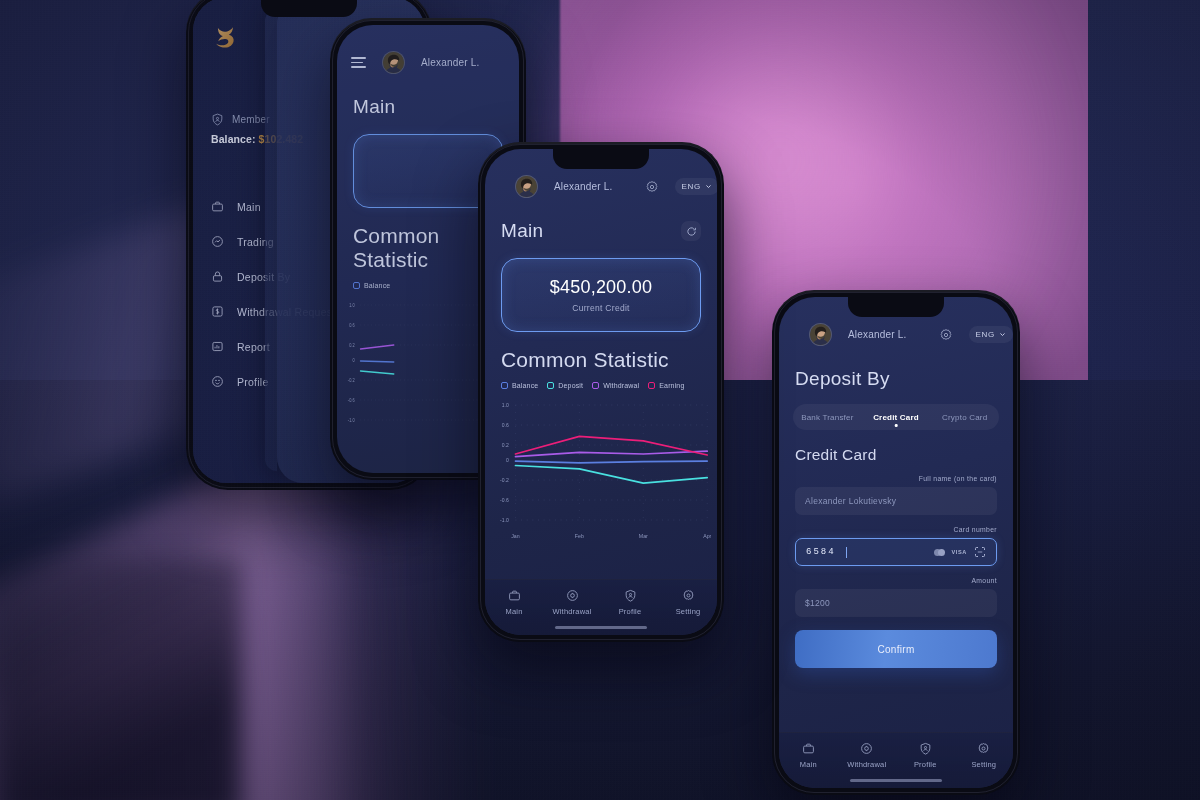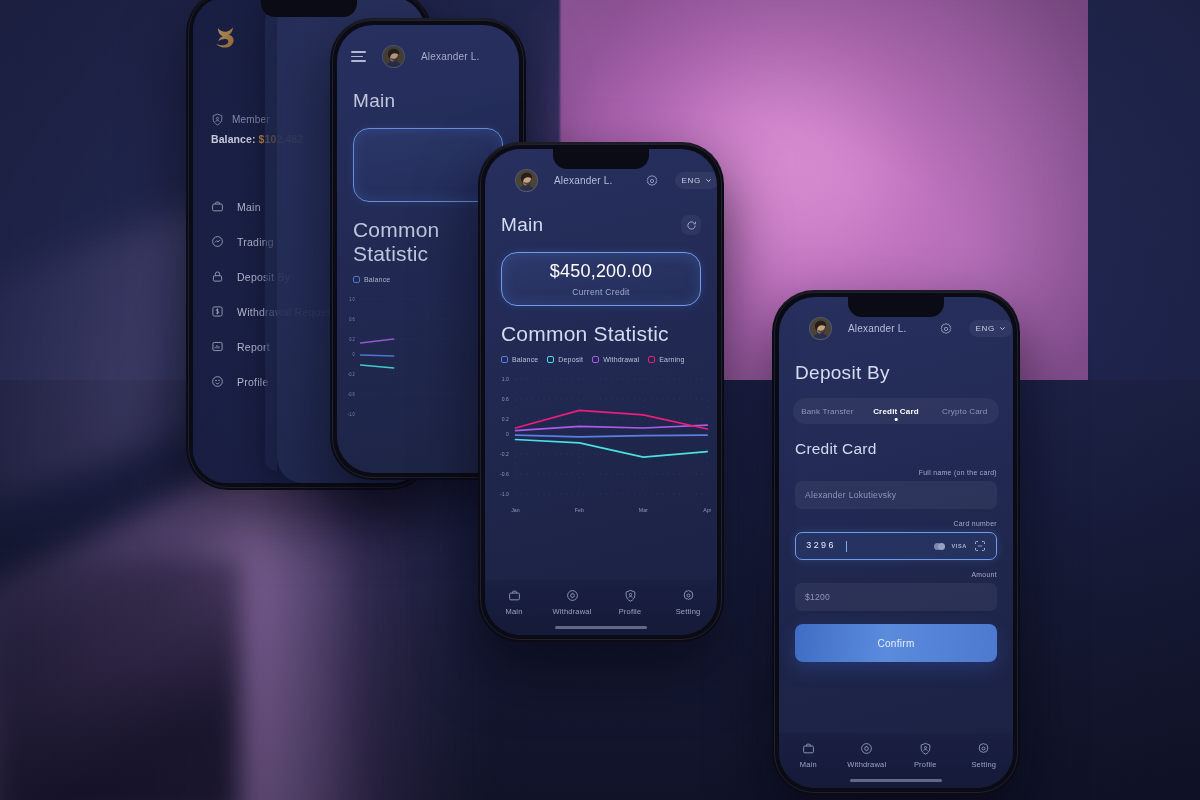--- a/index.html
+++ b/index.html
@@ -147,21 +147,21 @@
   }
   .sheet-overlay::before {
     content:""; position:absolute; left:-12px; top:12px; bottom:12px; width:12px;
     background: linear-gradient(175deg, rgba(46,58,108,.55), rgba(33,42,82,.55));
     border-radius: 20px 0 0 20px;
   }
 
   
   .app-header {
     display: flex; align-items: center; gap: 16px;
-    padding: 20px 14px 0 14px; position: relative; z-index: 12;
+    padding: 26px 14px 0 14px; position: relative; z-index: 12;
   }
   .hamburger { width: 15px; display:flex; flex-direction: column; gap: 3px; }
   .hamburger i { display:block; height: 1.6px; border-radius: 1px; background: #c4cbe6; }
   .hamburger i:nth-child(1){ width: 100%; }
   .hamburger i:nth-child(2){ width: 78%; }
   .hamburger i:nth-child(3){ width: 100%; }
   .avatar {
     width: 23px; height: 23px; border-radius: 50%; overflow: hidden;
     background: #3a3f5a; flex: 0 0 23px; border: 1px solid rgba(200,205,230,.18);
   }
@@ -180,21 +180,21 @@
   }
   .page-title { font-size: 19px; font-weight: 400; color: #d6dcf2; letter-spacing:.3px; }
   .refresh-btn {
     margin-left: auto; width: 20px; height: 20px; border-radius: 7px;
     background: rgba(255,255,255,.05); display:flex; align-items:center; justify-content:center;
   }
   .refresh-btn svg { width: 11px; height: 11px; }
 
   
   .balance-card {
-    margin: 16px 16px 0 16px; height: 54px; border-radius: 16px;
+    margin: 16px 16px 0 16px; height: 74px; border-radius: 16px;
     border: 1.4px solid #6d9bf0;
     display:flex; flex-direction: column; align-items:center; justify-content:center; gap: 5px;
     background: linear-gradient(170deg, rgba(62,84,150,.30), rgba(45,60,116,.18));
     box-shadow: 0 0 14px rgba(95,140,230,.22) inset, 0 0 10px rgba(90,135,225,.18);
   }
   .bc-amount { font-size: 18px; color: #ffffff; font-weight: 400; letter-spacing:.2px; }
   .bc-label  { font-size: 8.5px; color: #a3abcd; letter-spacing:.3px; }
 
   .section-title { margin: 16px 0 0 16px; font-size: 21px; color: #d4daf0; letter-spacing:.2px; }
 
@@ -638,21 +638,21 @@
       <div class="form-title">Credit Card</div>
 
       <div class="field">
         <div class="field-label">Full name (on the card)</div>
         <div class="input">Alexander Lokutievsky</div>
       </div>
 
       <div class="field">
         <div class="field-label">Card number</div>
         <div class="input focused">
-          <span class="card-mono">3296</span>
+          <span class="card-mono">6584</span>
           <span class="caret"></span>
           <span class="right-icons">
             <span class="mc">
                 <i></i>
                 <i></i>
               </span>
             <span class="visa">VISA</span>
             <span class="scan">
               <svg viewBox="0 0 24 24" fill="none" stroke="#aab3d4" stroke-width="2" width="12" height="12">
                 <path d="M3 8V5a2 2 0 012-2h3M16 3h3a2 2 0 012 2v3M21 16v3a2 2 0 01-2 2h-3M8 21H5a2 2 0 01-2-2v-3"></path>

